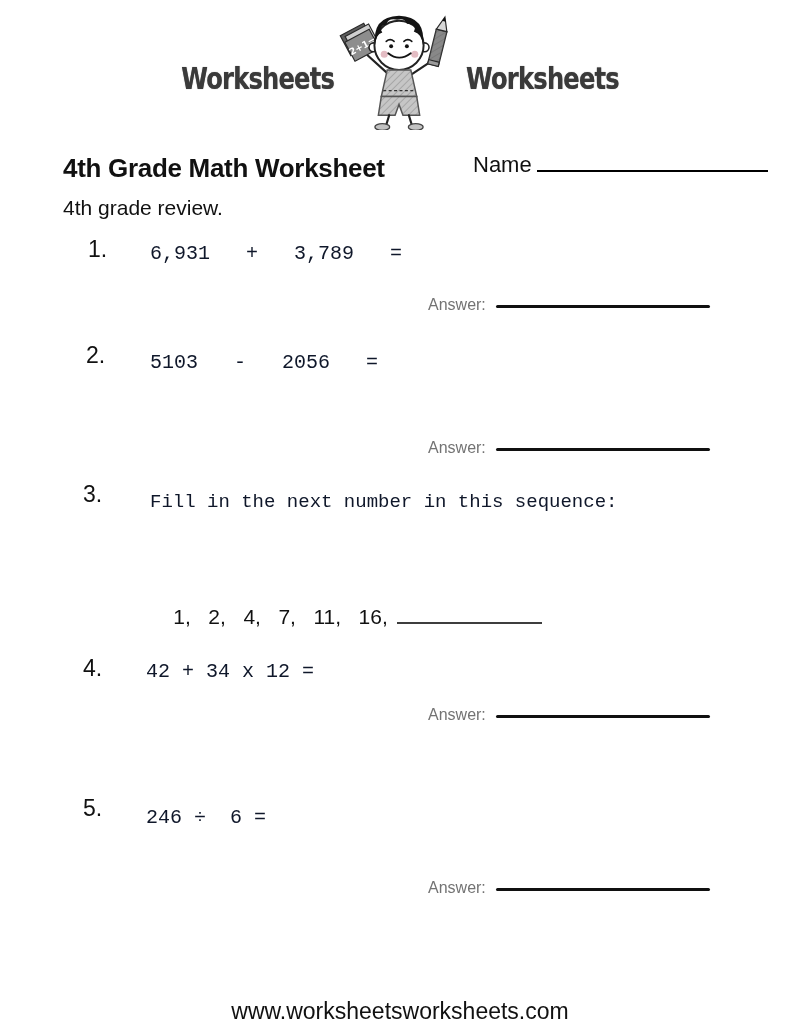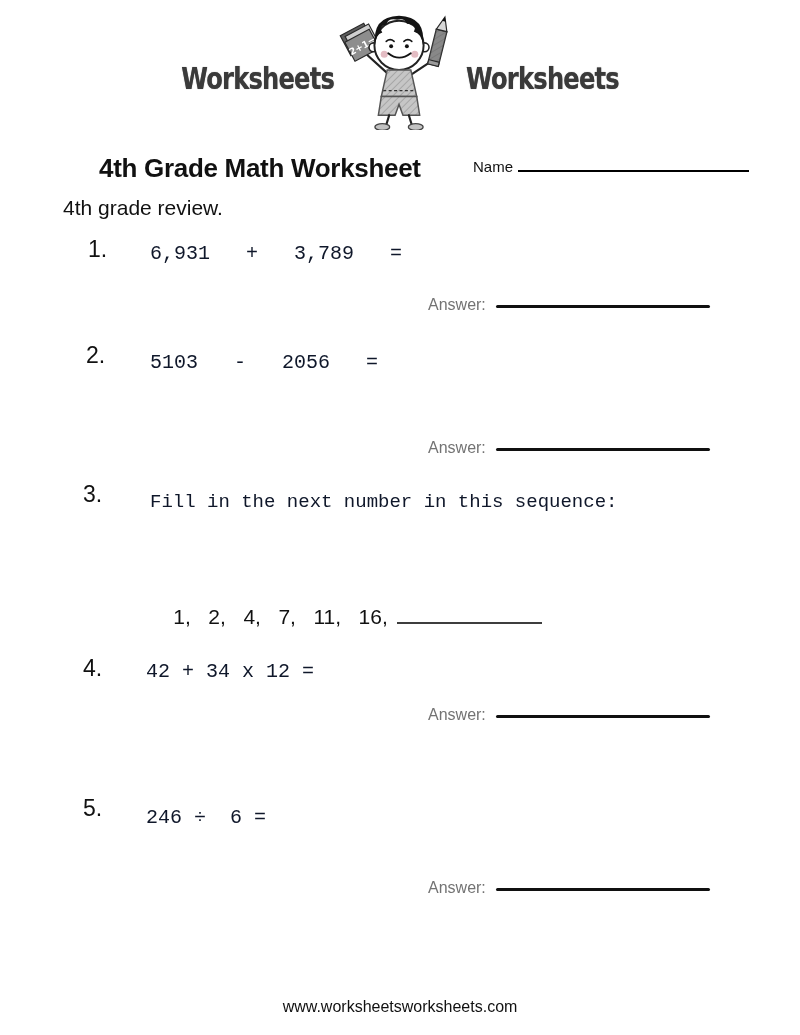--- a/index.html
+++ b/index.html
@@ -36,26 +36,25 @@
   .logo-word.right { transform: scaleX(0.78); transform-origin: left center; }
 
   
   .title {
     position: absolute;
     left: 63px; top: 153px;
     font-size: 26px;
     font-weight: 700;
     letter-spacing: -0.3px;
     color: #111;
-    margin-left: 36px;
   }
   .name-row {
     position: absolute;
     left: 473px; top: 149px;
-    font-size: 15px;
+    font-size: 22px;
     color: #111;
     white-space: nowrap;
   }
   .name-line {
     display: inline-block;
     width: 231px;
     height: 23px;
     border-bottom: 2px solid #000;
     margin-left: 5px;
   }
@@ -129,21 +128,21 @@
   .a2 { top: 438px; }
   .a4 { top: 705px; }
   .a5 { top: 878px; }
 
   
   .footer {
     position: absolute;
     top: 998px; left: 0;
     width: 100%;
     text-align: center;
-    font-size: 16px;
+    font-size: 23px;
     color: #111;
   }
 </style>
 </head>
 <body>
 
 <div class="page">
 
   <header class="logo">
     <span class="logo-word left">Worksheets</span>

